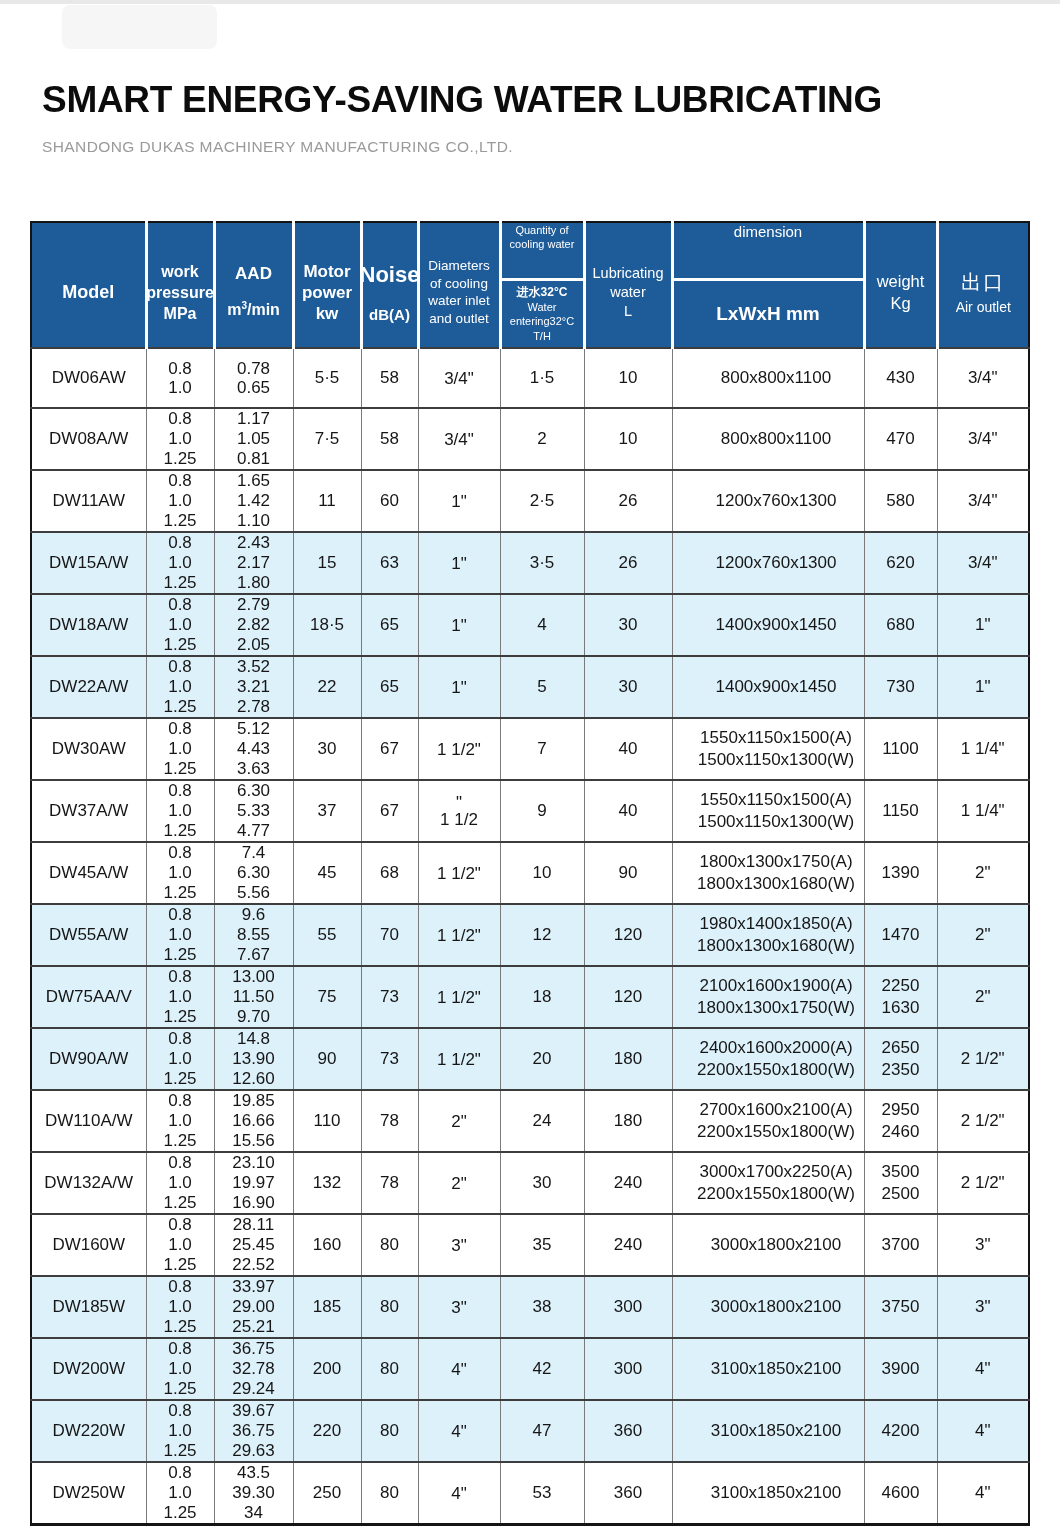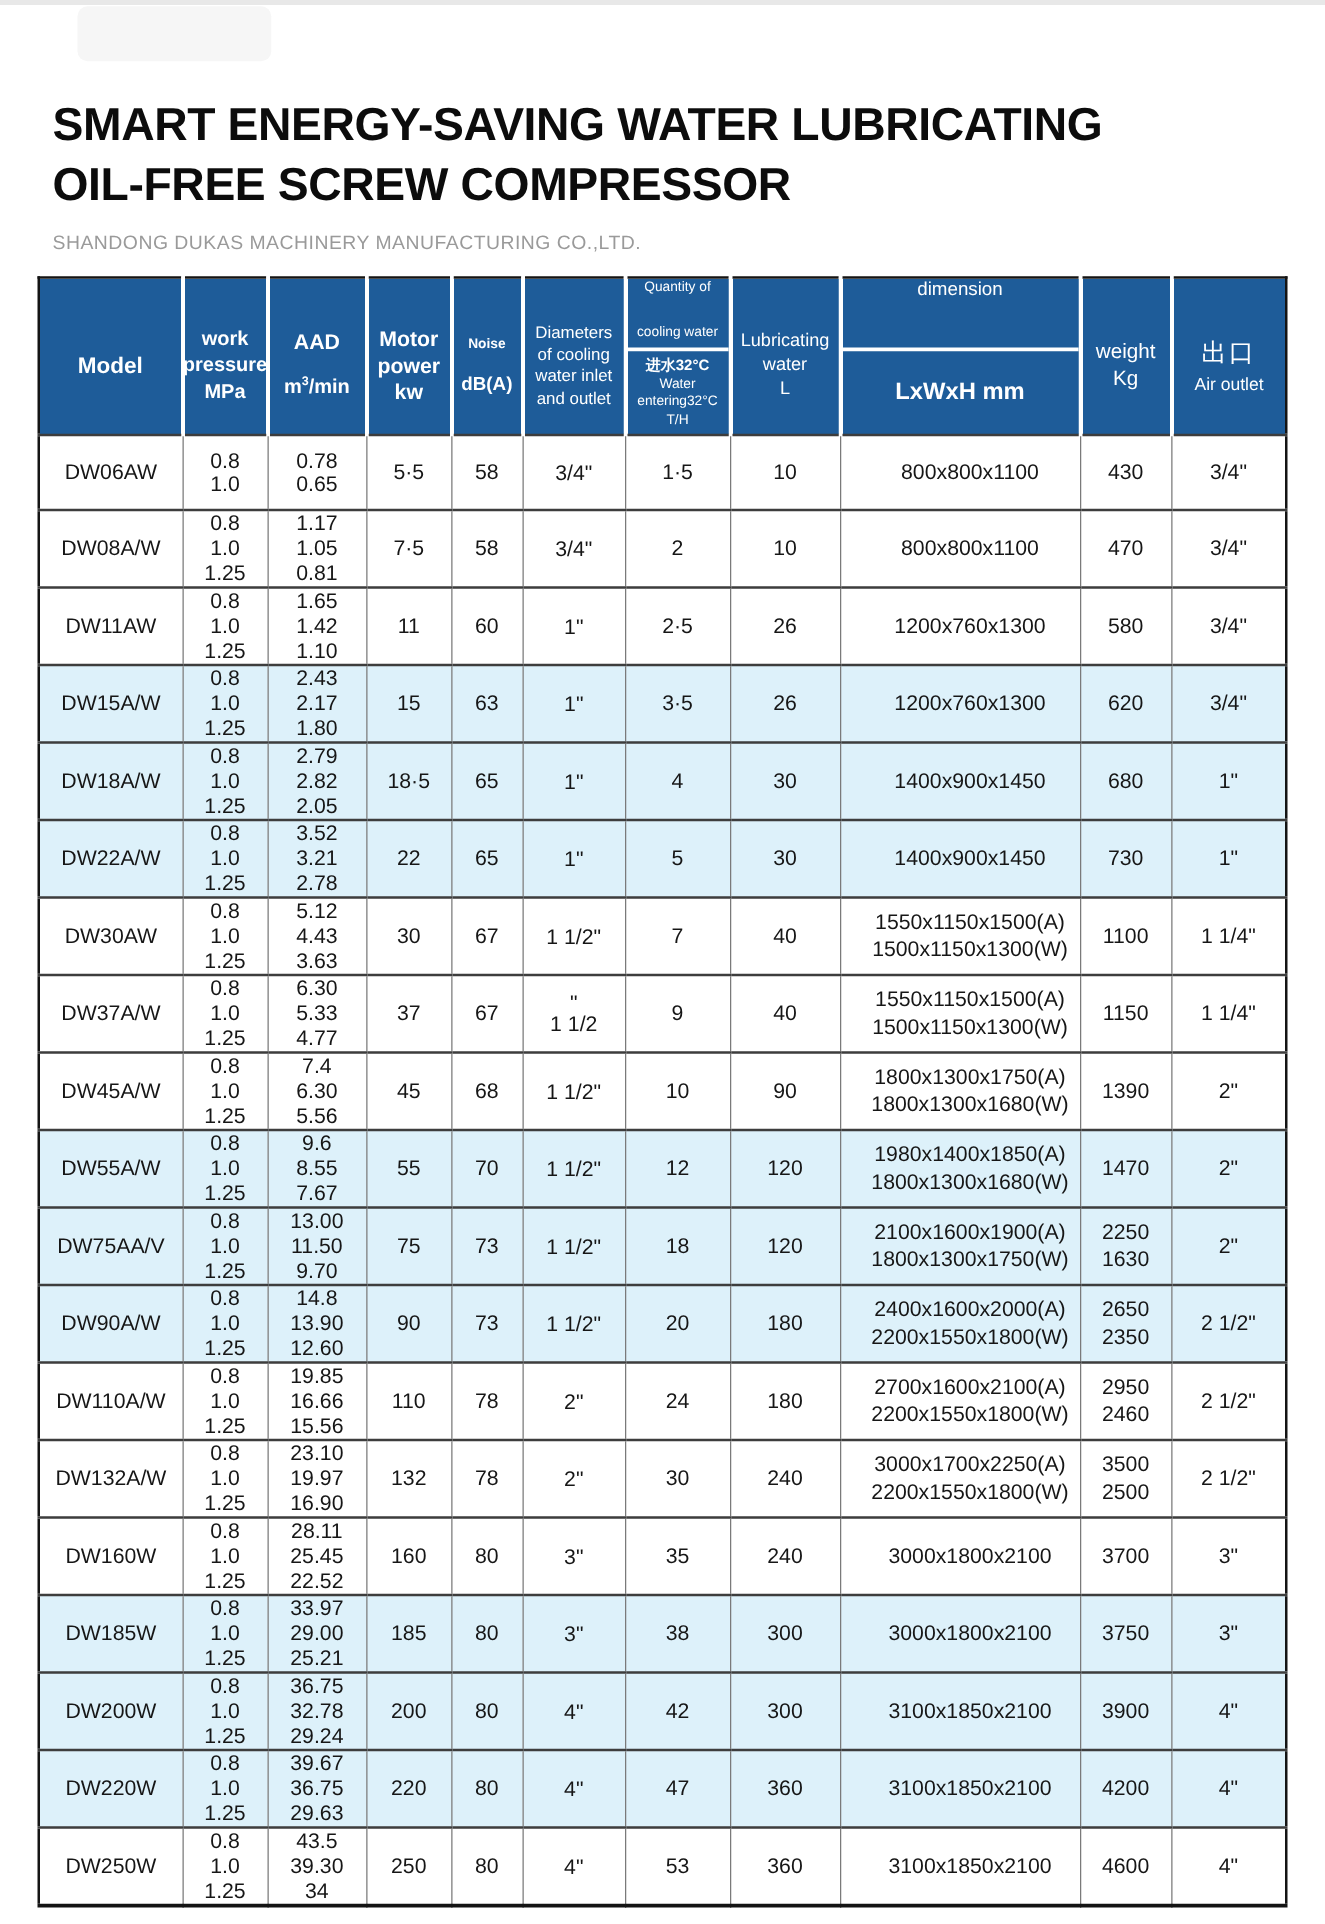--- a/index.html
+++ b/index.html
@@ -31,32 +31,32 @@
   th:first-child { border-left:none; }
 
   .thv { display:flex; flex-direction:column; align-items:center; justify-content:center; height:124px; }
   .bias { padding-top:14px; box-sizing:border-box; }
   .h-model { font-size:18px; font-weight:bold; }
   .h-lines3 { font-size:16px; font-weight:bold; line-height:21px; }
   .h-aad-title { font-size:17px; font-weight:bold; margin-bottom:16px; }
   .h-aad-unit { font-size:16px; font-weight:bold; }
   .h-aad-unit sup { font-size:10px; }
   .h-motor { font-size:17px; font-weight:bold; line-height:21px; }
-  .h-noise-top { font-size:11px; font-weight:bold; margin-bottom:18px; }
+  .h-noise-top { font-size:22px; font-weight:bold; margin-bottom:18px; }
   .h-noise-bot { font-size:15px; font-weight:bold; }
   .h-diam { font-size:13.5px; line-height:17.5px; }
   .h-lube { font-size:14.5px; line-height:19px; }
   .h-weight { font-size:16.5px; line-height:22px; }
   .h-cn { font-size:20px; font-weight:normal; letter-spacing:2px; }
   .h-outlet-sub { font-size:14px; margin-top:3px; }
 
   .th-split { display:flex; flex-direction:column; height:124px; }
   .th-top {
     height:58px; box-sizing:border-box; border-bottom:3px solid #ffffff;
-    display:flex; flex-direction:column; justify-content:space-between; align-items:center;
+    display:flex; flex-direction:column; justify-content:flex-start; align-items:center;
     padding-bottom:5px;
   }
   .th-bot { flex:1; display:flex; flex-direction:column; justify-content:center; align-items:center; }
   .h-qty-top { font-size:11px; line-height:14px; }
   .h-qty-cn { font-size:12px; font-weight:bold; line-height:15px; }
   .h-qty-small { font-size:11px; line-height:14.5px; }
   .h-dim-top { font-size:15px; }
   .h-dim-bot { font-size:19px; font-weight:bold; }
 
   tbody tr { height:62px; }
@@ -80,21 +80,20 @@
 </style>
 </head>
 <body>
 
 <div class="top-strip"></div>
 <div class="watermark"></div>
 
 <div class="header-block">
   <h1 class="title">
     <div>SMART ENERGY-SAVING WATER LUBRICATING</div>
-    <div>OIL-FREE SCREW COMPRESSOR</div>
   </h1>
   <div class="subtitle">SHANDONG DUKAS MACHINERY MANUFACTURING CO.,LTD.</div>
 </div>
 
 <table class="spec">
   <colgroup>
     <col style="width:115px">
       <col style="width:68px">
       <col style="width:79px">
       <col style="width:68px">

